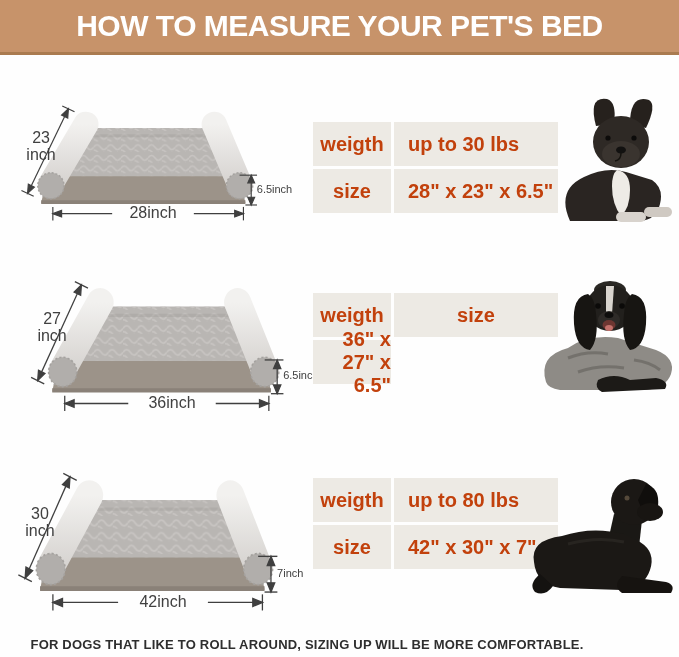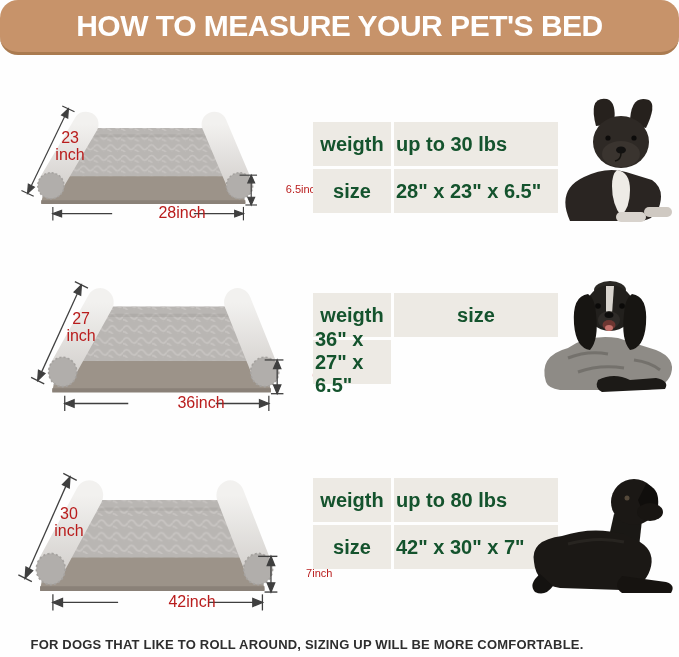--- a/index.html
+++ b/index.html
@@ -1,51 +1,51 @@
 <!DOCTYPE html>
 <html><head>
 <meta charset="utf-8">
 <style>
   html,body{margin:0;padding:0;background:#ffffff;}
   .canvas{position:relative;width:679px;height:657px;background:#fefefe;overflow:hidden;
           font-family:"Liberation Sans", sans-serif;}
 
   
   .header{position:absolute;left:0;top:0;width:679px;height:52px;background:#c7936a;
-          border-bottom:3px solid #aa7b50;display:flex;align-items:center;justify-content:center;border-radius:18px;}
+          border-bottom:3px solid #aa7b50;display:flex;align-items:center;justify-content:center;}
   .header .title{color:#ffffff;font-size:30px;font-weight:800;letter-spacing:-0.5px;white-space:nowrap;}
 
   
   .row{position:absolute;left:0;width:679px;}
   .row1{top:60px;height:180px}
   .row2{top:240px;height:192px}
   .row3{top:432px;height:200px}
 
   
   .bed{position:absolute;margin:0;}
   .row1 .bed{left:12px;top:18px;width:282px;height:152px;}
   .row2 .bed{left:21px;top:10px;width:302px;height:172px;}
   .row3 .bed{left:8px; top:8px; width:310px;height:182px;}
   .bed-svg, .bed-svg svg{position:absolute;left:0;top:0;width:100%;height:100%;}
 
-  .dim{position:absolute;color:#b91c1c;font-size:16px;line-height:1.05;white-space:nowrap;margin-left:29px;}
+  .dim{position:absolute;color:#404040;font-size:16px;line-height:1.05;white-space:nowrap;}
   .dim-h{left:10.3%;top:45.5%;transform:translate(-50%,-50%);text-align:center;}
   .dim-h span{display:block;}
   .dim-w{left:50%;top:89%;transform:translate(-50%,-50%);padding:0 4px;}
   .dim-d{left:86.8%;top:73.5%;transform:translateY(-50%);font-size:11px;}
 
   
   .spec-table{position:absolute;left:313px;display:grid;grid-template-columns:78px 164px;
               grid-auto-rows:44px;gap:3px;}
   .row1 .spec-table{top:62px}
   .row2 .spec-table{top:53px}
   .row3 .spec-table{top:46px}
-  .cell{background:#edeae4;display:flex;align-items:center;font-size:20px;font-weight:700;color:#14532d;}
+  .cell{background:#edeae4;display:flex;align-items:center;font-size:20px;font-weight:700;color:#c2410c;}
   .cell.key{justify-content:center;}
-  .cell.val{padding-left:2px;}
+  .cell.val{padding-left:14px;text-align:right;}
 
   
   .dog{position:absolute;}
   .row1 .dog{left:560px;top:32px;width:119px;height:132px;}
   .row2 .dog{left:538px;top:28px;width:141px;height:130px;}
   .row3 .dog{left:528px;top:26px;width:151px;height:150px;}
   .dog svg{width:100%;height:100%;display:block;}
 
   
   .footer-note{position:absolute;left:0;top:637px;width:614px;text-align:center;

